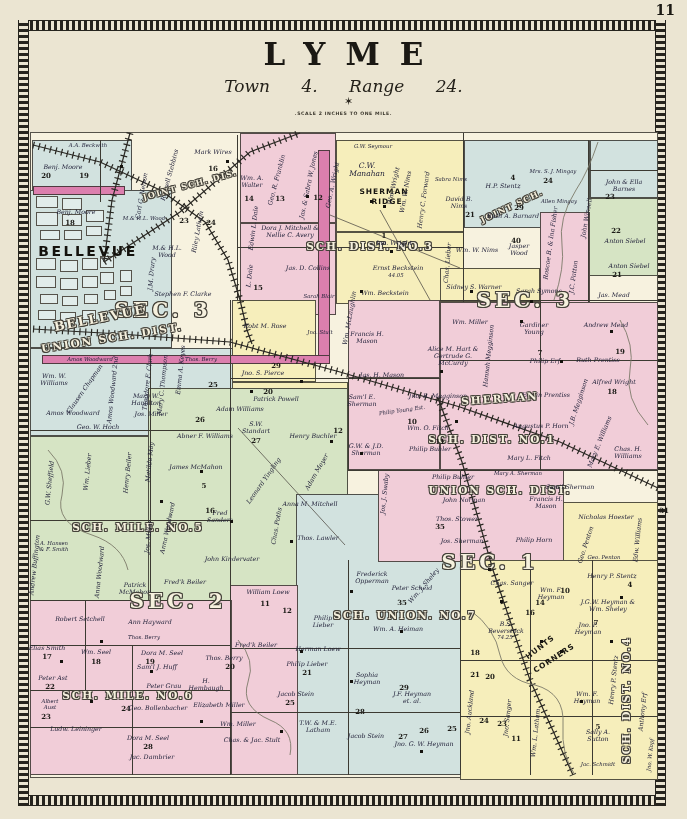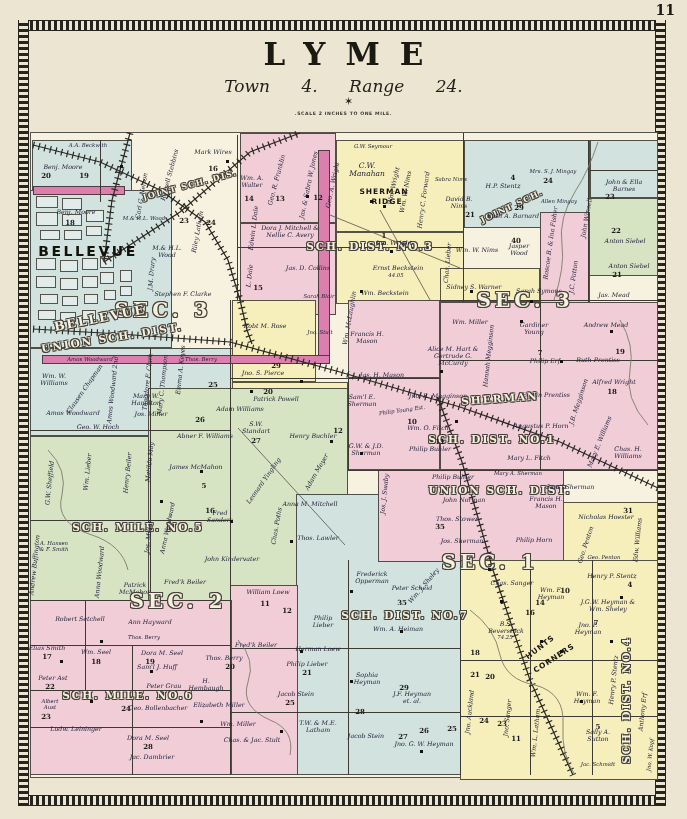--- a/index.html
+++ b/index.html
@@ -342,21 +342,21 @@
     <div class="lbl n" style="left: 76px; top: 729px; transform: translate(-50%, -50%);">Ludw. Leininger</div>
     <div class="lbl n" style="left: 148px; top: 738px; transform: translate(-50%, -50%);">Dora M. Seel</div>
     <div class="lbl num" style="left: 148px; top: 746px; transform: translate(-50%, -50%);">28</div>
     <div class="lbl n" style="left: 152px; top: 757px; transform: translate(-50%, -50%);">Jac. Dambrier</div>
     <div class="lbl n" style="left: 238px; top: 724px; transform: translate(-50%, -50%);">Wm. Miller</div>
     <div class="lbl n" style="left: 252px; top: 740px; transform: translate(-50%, -50%);">Chas. &amp; Jac. Stult</div>
     <div class="lbl n" style="left: 185px; top: 582px; transform: translate(-50%, -50%);">Fred'k Beiler</div>
     <div class="lbl n" style="left: 268px; top: 592px; transform: translate(-50%, -50%);">William Loew</div>
     <div class="lbl num" style="left: 265px; top: 603px; transform: translate(-50%, -50%);">11</div>
     <div class="lbl num" style="left: 287px; top: 610px; transform: translate(-50%, -50%);">12</div>
-    <div class="lbl dist hollow" style="left: 405px; top: 616px; transform: translate(-50%, -50%);">SCH. DIST. NO.7</div>
+    <div class="lbl dist hollow" style="left: 405px; top: 616px; transform: translate(-50%, -50%);">SCH. UNION. NO.7</div>
     <div class="lbl n" style="left: 323px; top: 622px; width: 32px; white-space: normal; transform: translate(-50%, -50%);">Philip Lieber</div>
     <div class="lbl n" style="left: 398px; top: 629px; transform: translate(-50%, -50%);">Wm. A. Heiman</div>
     <div class="lbl n" style="left: 256px; top: 645px; transform: translate(-50%, -50%);">Fred'k Beiler</div>
     <div class="lbl n" style="left: 318px; top: 649px; transform: translate(-50%, -50%);">Herman Loew</div>
     <div class="lbl n" style="left: 307px; top: 664px; transform: translate(-50%, -50%);">Philip Lieber</div>
     <div class="lbl num" style="left: 307px; top: 672px; transform: translate(-50%, -50%);">21</div>
     <div class="lbl n" style="left: 372px; top: 578px; width: 54px; white-space: normal; transform: translate(-50%, -50%);">Frederick Opperman</div>
     <div class="lbl n" style="left: 412px; top: 588px; transform: translate(-50%, -50%);">Peter Scheid</div>
     <div class="lbl num" style="left: 402px; top: 602px; transform: translate(-50%, -50%);">35</div>
     <div class="lbl n" style="left: 367px; top: 679px; width: 38px; white-space: normal; transform: translate(-50%, -50%);">Sophia Heyman</div>
@@ -375,21 +375,21 @@
     <div class="lbl n" style="left: 453px; top: 477px; transform: translate(-50%, -50%);">Philip Buhler</div>
     <div class="lbl n" style="left: 464px; top: 500px; transform: translate(-50%, -50%);">John Norman</div>
     <div class="lbl n" style="left: 570px; top: 487px; transform: translate(-50%, -50%);">Sam'l Sherman</div>
     <div class="lbl tiny" style="left: 518px; top: 474px; transform: translate(-50%, -50%);">Mary A. Sherman</div>
     <div class="lbl n" style="left: 546px; top: 503px; width: 46px; white-space: normal; transform: translate(-50%, -50%);">Francis H. Mason</div>
     <div class="lbl n" style="left: 457px; top: 519px; transform: translate(-50%, -50%);">Thos. Stower</div>
     <div class="lbl num" style="left: 440px; top: 526px; transform: translate(-50%, -50%);">35</div>
     <div class="lbl n" style="left: 462px; top: 541px; transform: translate(-50%, -50%);">Jos. Sherman</div>
     <div class="lbl n" style="left: 534px; top: 540px; transform: translate(-50%, -50%);">Philip Horn</div>
     <div class="lbl n" style="left: 606px; top: 517px; transform: translate(-50%, -50%);">Nicholas Hoester</div>
-    <div class="lbl num" style="left: 628px; top: 510px; transform: translate(-50%, -50%);">31</div>
+    <div class="lbl num" style="left: 664px; top: 510px; transform: translate(-50%, -50%);">31</div>
     <div class="lbl n" style="left: 586px; top: 545px; transform: translate(-50%, -50%) rotate(-72deg);">Geo. Penton</div>
     <div class="lbl tiny" style="left: 604px; top: 558px; transform: translate(-50%, -50%);">Geo. Penton</div>
     <div class="lbl n" style="left: 638px; top: 540px; transform: translate(-50%, -50%) rotate(-84deg);">Edw. Williams</div>
     <div class="lbl sec hollow" style="left: 490px; top: 562px; transform: translate(-50%, -50%);">SEC. 1</div>
     <div class="lbl n" style="left: 385px; top: 494px; transform: translate(-50%, -50%) rotate(-84deg);">Jos. J. Swaby</div>
     <div class="lbl n" style="left: 424px; top: 586px; transform: translate(-50%, -50%) rotate(-50deg);">Wm. J. Sheley</div>
     <div class="lbl n" style="left: 512px; top: 583px; transform: translate(-50%, -50%);">Chas. Sanger</div>
     <div class="lbl n" style="left: 551px; top: 594px; width: 38px; white-space: normal; transform: translate(-50%, -50%);">Wm. F. Heyman</div>
     <div class="lbl num" style="left: 565px; top: 590px; transform: translate(-50%, -50%);">10</div>
     <div class="lbl num" style="left: 540px; top: 602px; transform: translate(-50%, -50%);">14</div>

